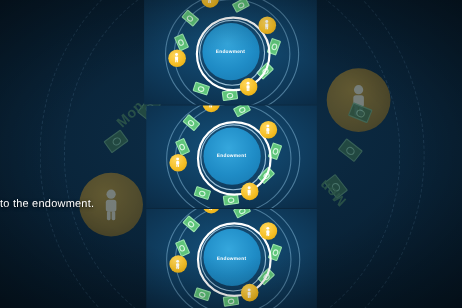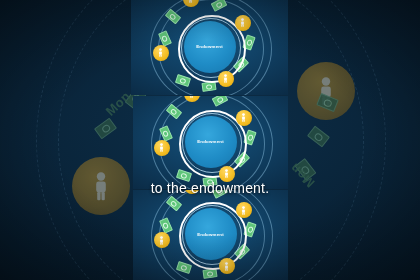--- a/index.html
+++ b/index.html
@@ -67,22 +67,22 @@
   .coin.c4{left:88px;top:73px;}
 
   .fig{display:block;}
 
   .bill{position:absolute;width:12px;height:7px;border-radius:1px;
         background:#5fc57a;border:1px solid #9ae4ae;}
   .bill:after{content:"";position:absolute;left:50%;top:50%;width:4px;height:3px;
               transform:translate(-50%,-50%);border:1px solid #d6f7e0;border-radius:50%;}
 
   
-  #subtitle{position:absolute;left:0;right:0;top:180px;text-align:center;
-            color:#ffffff;font-size:14px;font-weight:400;letter-spacing:.2px;
+  #subtitle{position:absolute;left:0;right:0;top:180px;
+            color:#ffffff;font-size:10px;font-weight:400;letter-spacing:.2px;
             text-shadow:0 1px 3px rgba(0,0,0,.85);z-index:40;}
 
   .vig{position:absolute;inset:0;pointer-events:none;
        background:radial-gradient(ellipse 85% 80% at 50% 50%, rgba(0,0,0,0) 42%, rgba(0,0,0,.55) 100%);}
 </style>
 </head>
 <body>
 
 <div id="stage">
 

